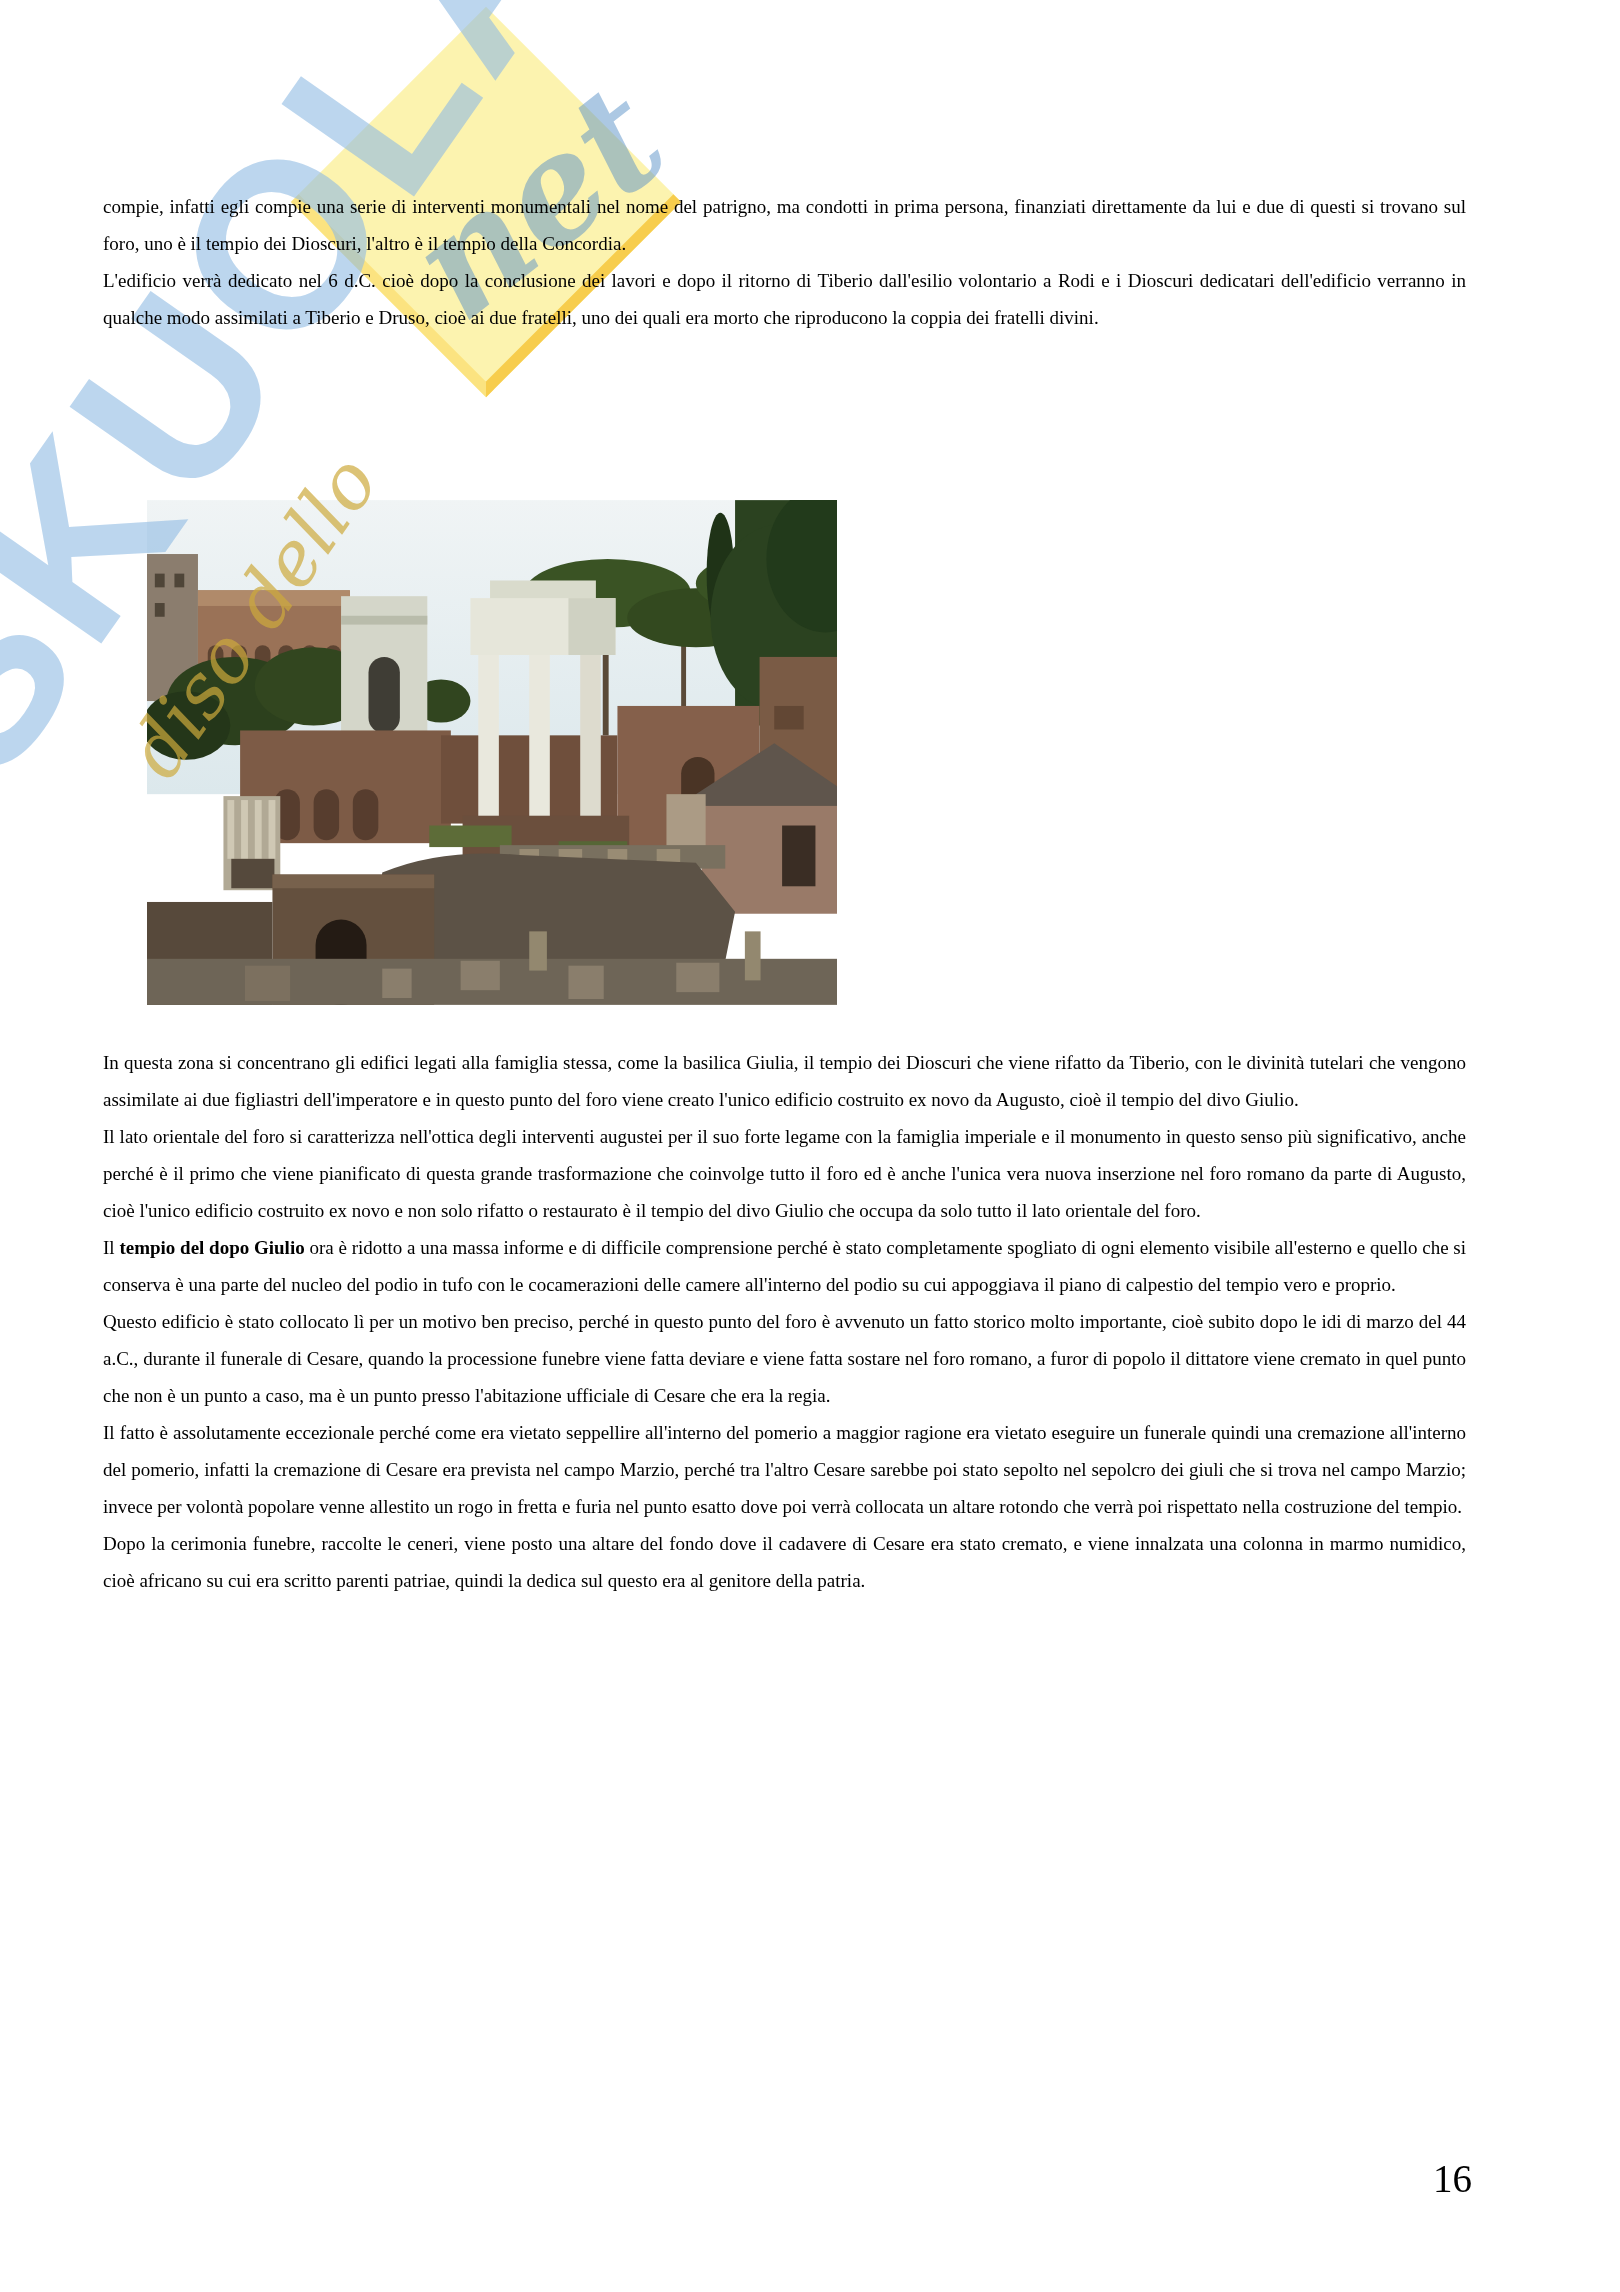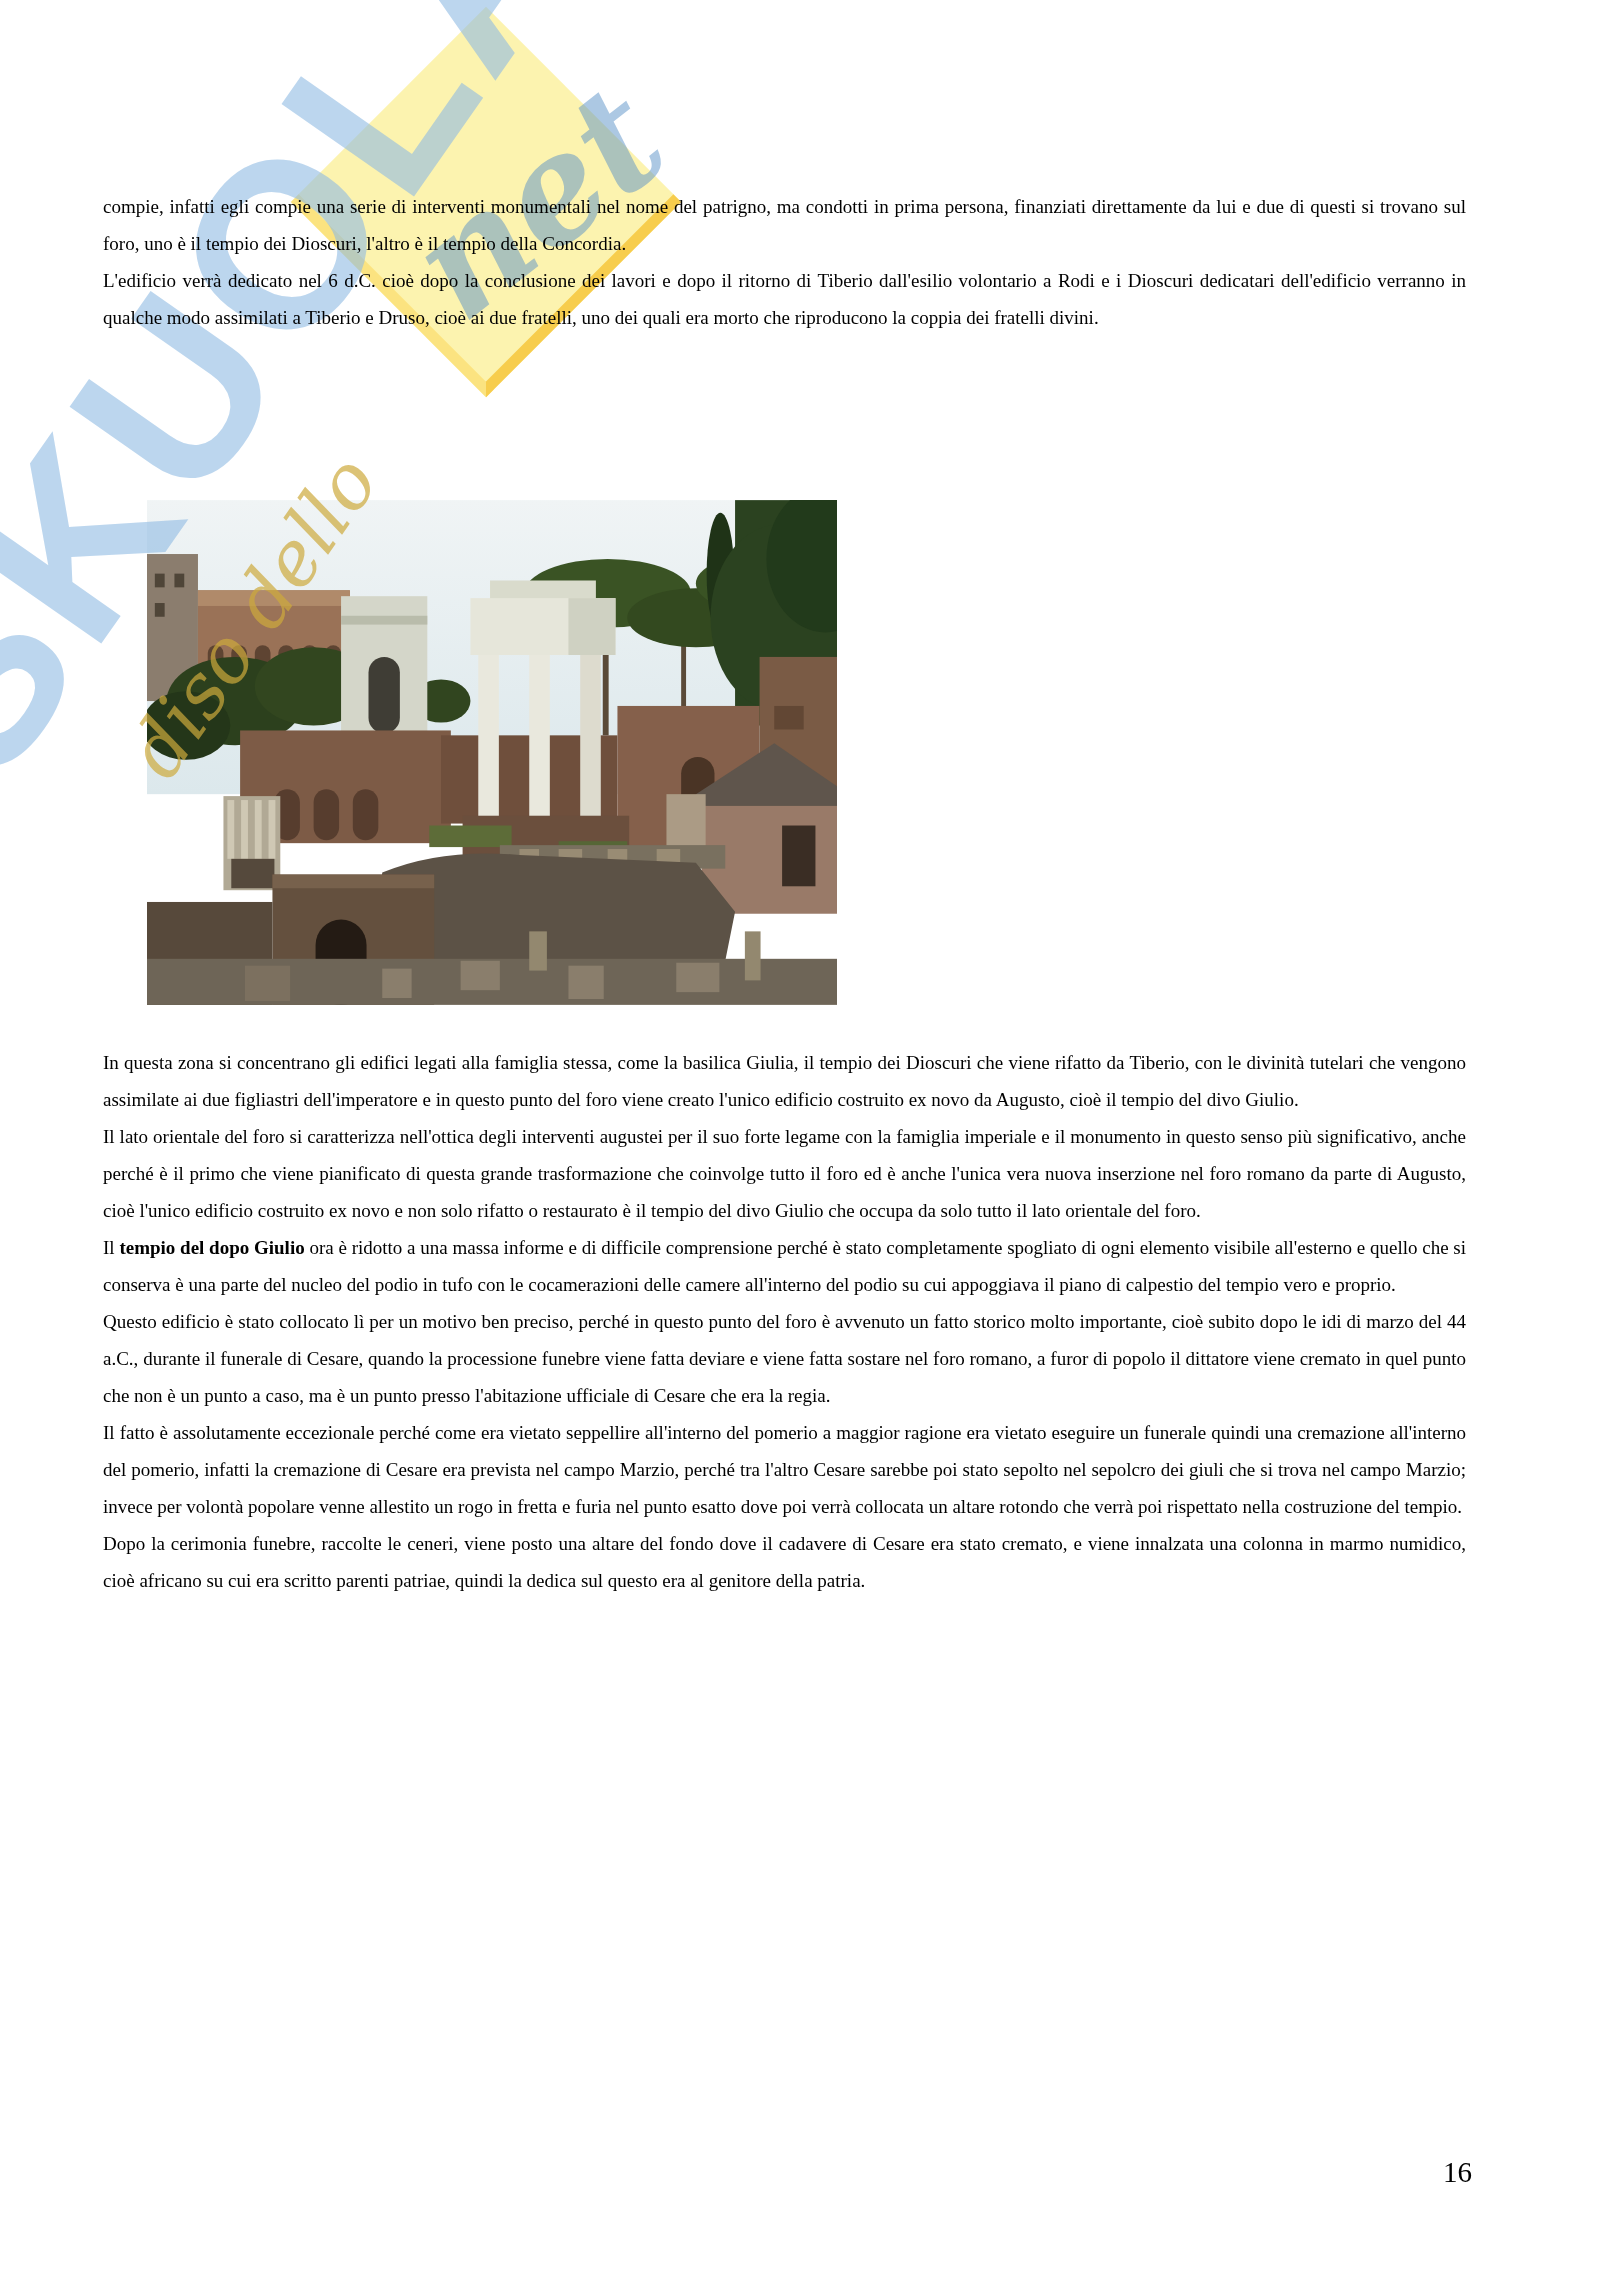--- a/index.html
+++ b/index.html
@@ -8,21 +8,21 @@
     overflow:hidden; font-family:"Liberation Serif", serif; color:#000;
   }
   
   .textblock {
     position:absolute; left:103px; width:1363px;
     font-size:19px; line-height:37px; text-align:justify; z-index:3;
   }
   .textblock p { margin:0; }
   #text-top { top:188px; }
   #text-bottom { top:1044px; }
-  .pagenum { position:absolute; top:2156px; right:148px; font-size:29px; z-index:3;text-align:right; }
+  .pagenum { position:absolute; top:2156px; right:148px; font-size:39px; z-index:3;text-align:right; }
 
   
   .figure { position:absolute; left:147px; top:500px; width:690px; height:505px; z-index:1; }
   .figure svg { display:block; }
 
   
   .wm { position:absolute; z-index:2; pointer-events:none; white-space:nowrap; }
   .wm-diamond {
     left:348px; top:64px; width:265px; height:265px; transform:rotate(45deg);
     background:rgba(251,240,158,0.82);

